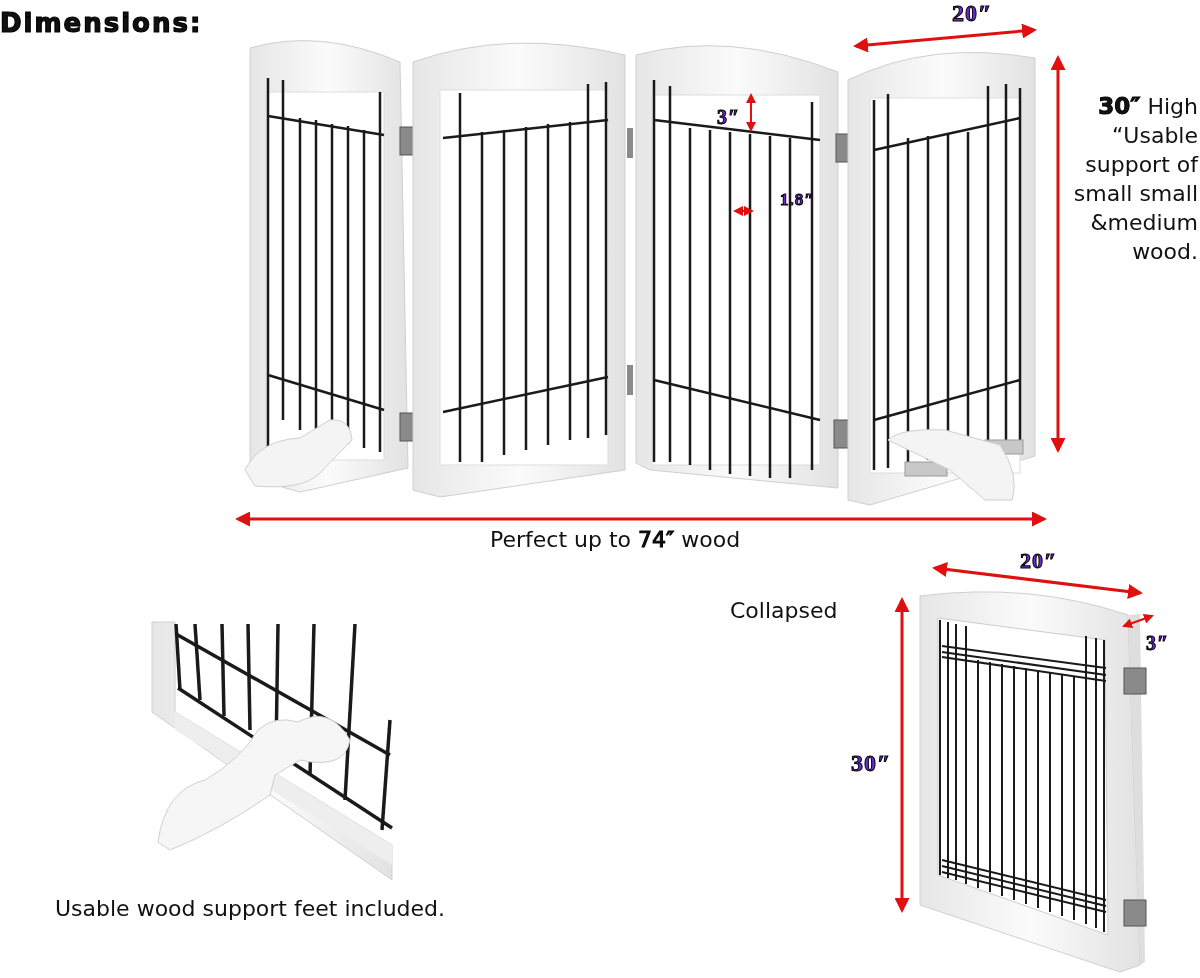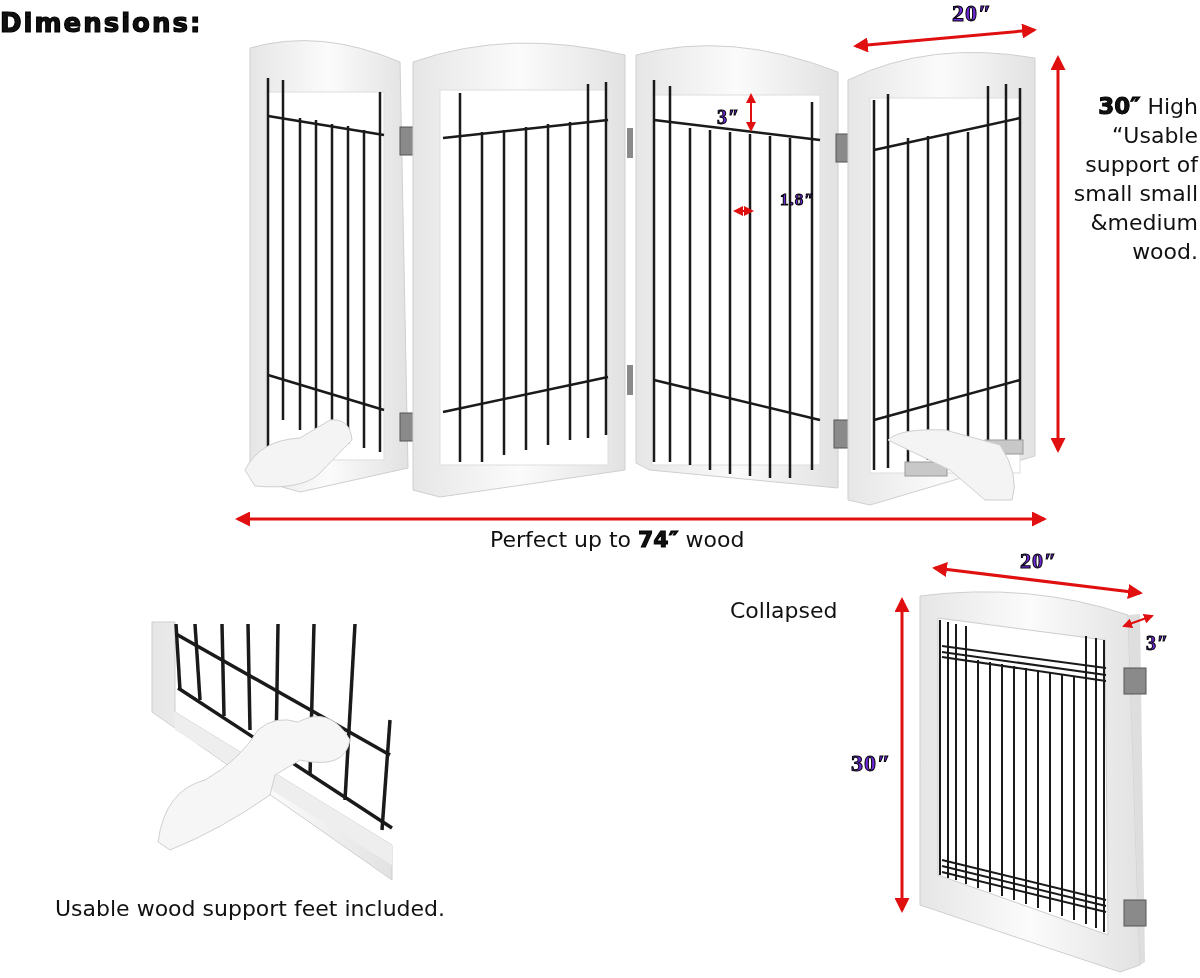--- a/index.html
+++ b/index.html
@@ -190,21 +190,21 @@
   <div>small small</div>
   <div>&amp;medium</div>
   <div>wood.</div>
 </div>
 
 <div class="abs heavy label-bold" style="left:717px; top:106px; font-size:20px;">3″</div>
 <div class="abs heavy label-bold" style="left:736px; top:190px; font-size:17px;margin-left:44px;">1.8″</div>
 
 <div class="abs txt" style="left:490px; top:527px;">
   <span>Perfect up to</span>
-  <span class="label-bold" style="font-weight:700;text-align:center;">74″</span>
+  <span class="label-bold" style="font-weight:400;text-align:center;">74″</span>
   <span>wood</span>
 </div>
 
 <div class="abs heavy label-bold" style="left:1020px; top:548px; font-size:22px;">20″</div>
 <div class="abs txt" style="left:730px; top:598px;">Collapsed</div>
 <div class="abs heavy label-bold" style="left:1146px; top:632px; font-size:20px;">3″</div>
 <div class="abs heavy label-bold" style="left:851px; top:750px; font-size:24px;">30″</div>
 
 <div class="abs txt" style="left:55px; top:896px;">Usable wood support feet included.</div>
 

